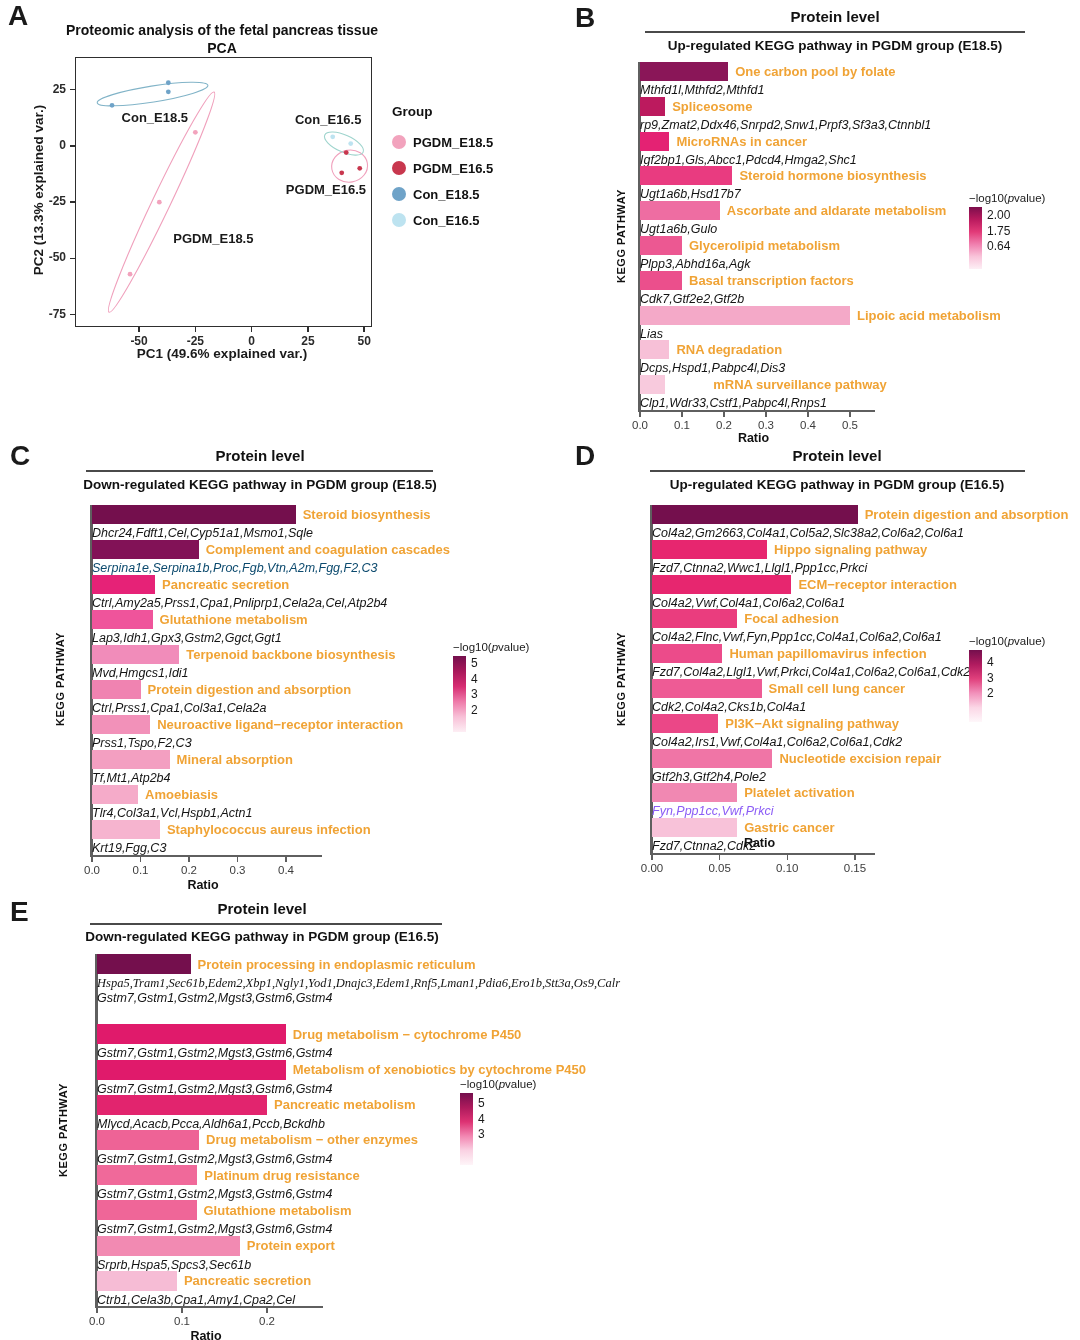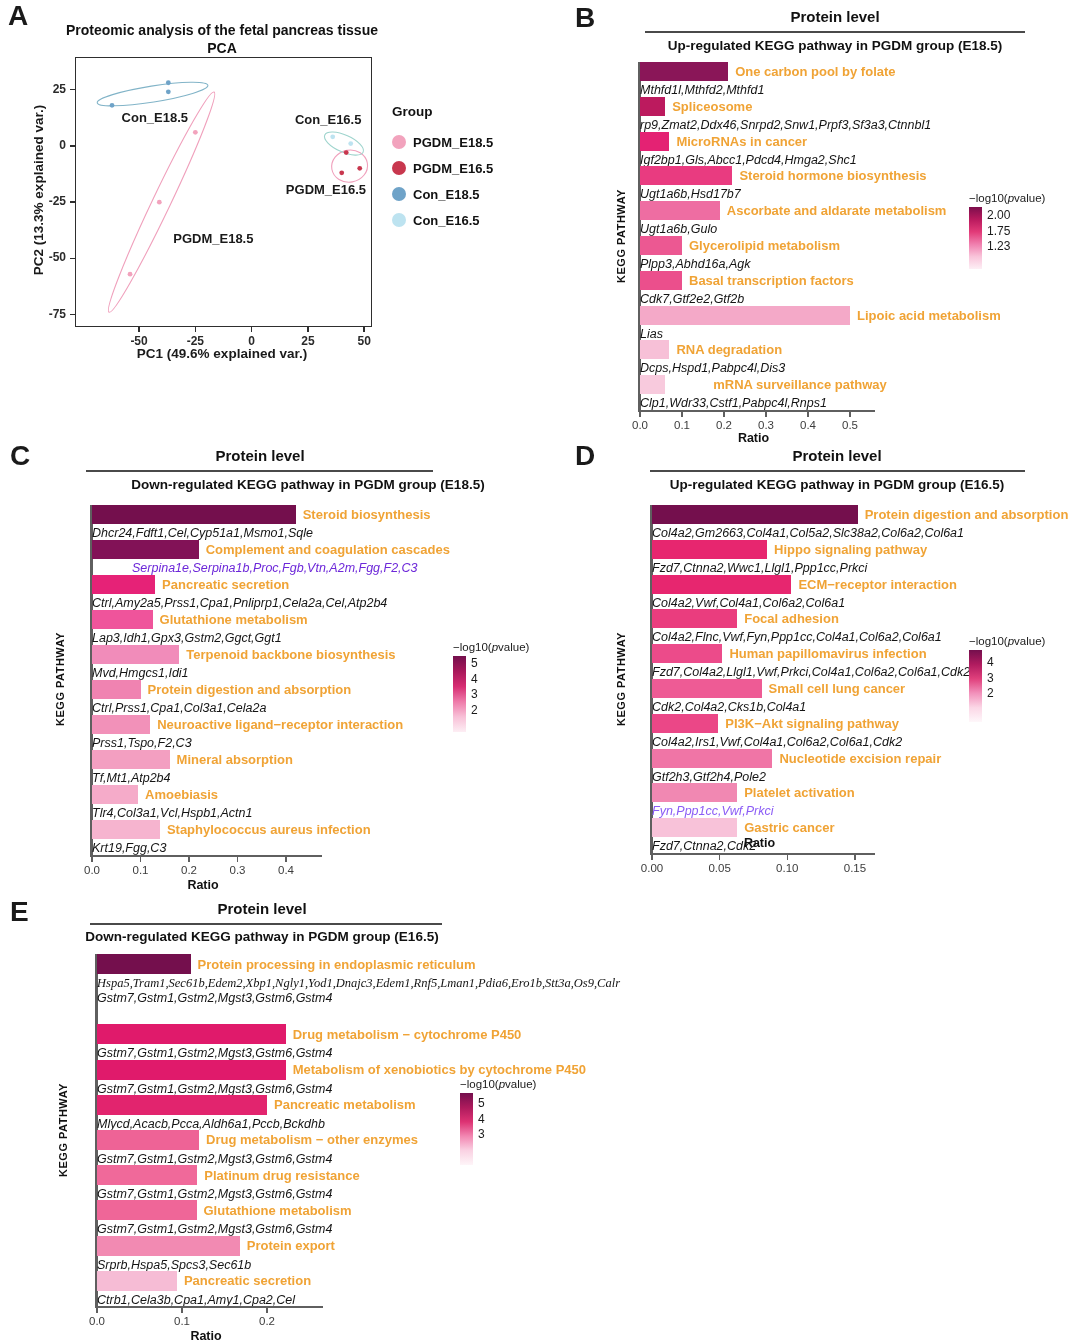--- a/index.html
+++ b/index.html
@@ -193,47 +193,47 @@
         <div class="kticklab" style="left: 190px;">0.5</div>
       </div>
     <div class="kxlab" style="left: 208.5px; top: 431px;">Ratio</div>
     <div class="klegend" style="left: 424px; top: 192px;">
         <div class="klegend-title"><span>−log10(</span><i>p</i><span>value)</span></div>
         <div class="klegend-body">
           <div class="klegend-bar" style="height: 62px; background: linear-gradient(rgb(124, 14, 76), rgb(185, 26, 94), rgb(226, 58, 120), rgb(240, 127, 174), rgb(249, 196, 218), rgb(253, 239, 245));"></div>
           <div class="klegend-vals" style="padding-top: 1px;">
             <div>2.00</div>
             <div>1.75</div>
-            <div>1.23</div>
+            <div>0.64</div>
           </div>
         </div>
       </div>
   </section>
 
   <section class="panel kegg" id="panel-C" style="left: 0px; top: 437px; width: 545px; height: 455px;">
     <div class="plabel" style="left: 10px; top: 3px;">C</div>
     <div class="ktitle" style="left: 260px; top: 10px;">Protein level</div>
     <div class="krule" style="left: 86px; top: 33px; width: 347px;"></div>
-    <div class="ksub" style="left: 260px; top: 40px; margin-left: 48px;">Down-regulated KEGG pathway in PGDM group (E18.5)</div>
+    <div class="ksub" style="left: 260px; top: 40px;">Down-regulated KEGG pathway in PGDM group (E18.5)</div>
     <div class="kylab" style="left: 60px; top: 242px;">KEGG PATHWAY</div>
     <div class="kvline" style="left: 90px; top: 68px; height: 350px;"></div>
     <div class="krows" style="left: 92px; top: 68px;">
         <div class="krow" style="height: 35px;">
           <div class="kbarline" style="height: 19px;">
             <div class="kbar" style="width: 203.7px; height: 19px; background: rgb(116, 15, 77);"></div>
             <span class="kpath" style="color: rgb(240, 163, 53);">Steroid biosynthesis</span>
           </div>
           <div class="kgenes" style="color: rgb(20, 20, 20);">Dhcr24,Fdft1,Cel,Cyp51a1,Msmo1,Sqle</div>
         </div>
         <div class="krow" style="height: 35px;">
           <div class="kbarline" style="height: 19px;">
             <div class="kbar" style="width: 106.7px; height: 19px; background: rgb(130, 18, 87);"></div>
             <span class="kpath" style="color: rgb(240, 163, 53);">Complement and coagulation cascades</span>
           </div>
-          <div class="kgenes" style="color: #6d28d9; margin-left: 40px;">Serpina1e,Serpina1b,Proc,Fgb,Vtn,A2m,Fgg,F2,C3</div>
+          <div class="kgenes" style="color: #0c4a6e;">Serpina1e,Serpina1b,Proc,Fgb,Vtn,A2m,Fgg,F2,C3</div>
         </div>
         <div class="krow" style="height: 35px;">
           <div class="kbarline" style="height: 19px;">
             <div class="kbar" style="width: 63.1px; height: 19px; background: rgb(230, 34, 119);"></div>
             <span class="kpath" style="color: rgb(240, 163, 53);">Pancreatic secretion</span>
           </div>
           <div class="kgenes" style="color: rgb(20, 20, 20);">Ctrl,Amy2a5,Prss1,Cpa1,Pnliprp1,Cela2a,Cel,Atp2b4</div>
         </div>
         <div class="krow" style="height: 35px;">
           <div class="kbarline" style="height: 19px;">

